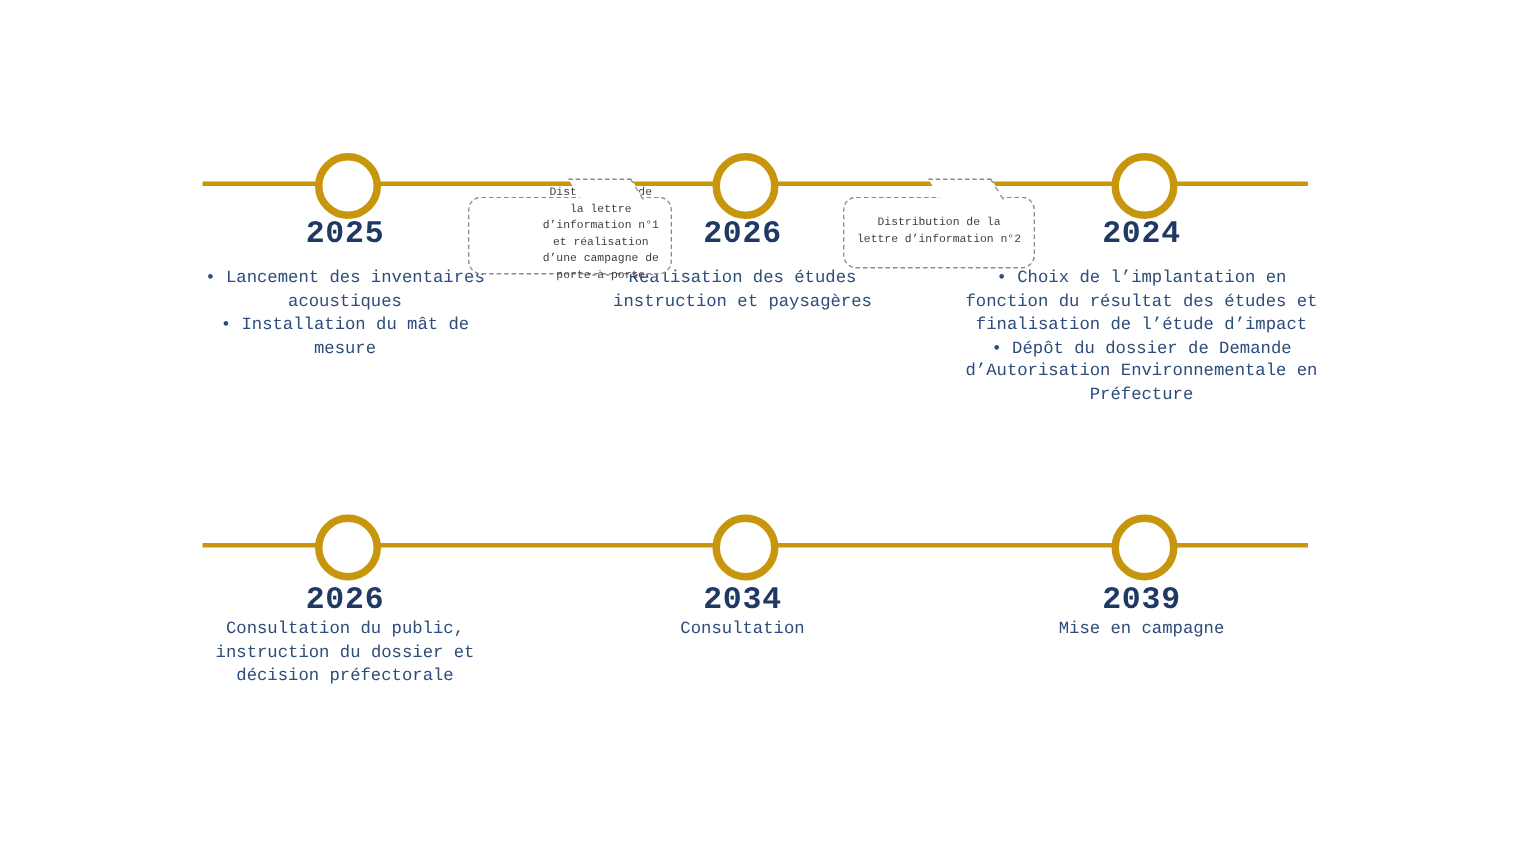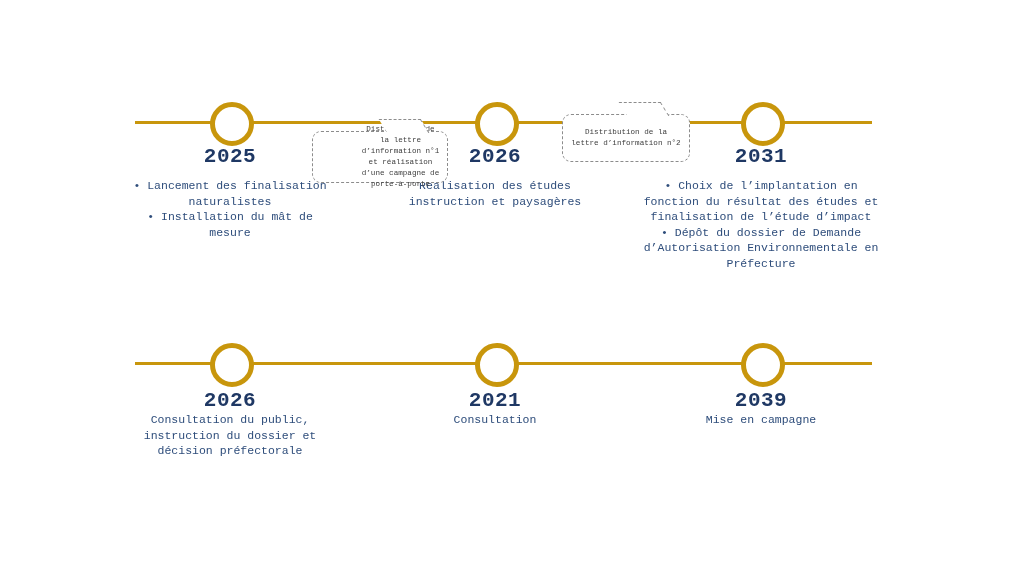--- a/index.html
+++ b/index.html
@@ -115,46 +115,46 @@
     border-top: 1px dashed #8C8C8C;
     border-right: 1px dashed #8C8C8C;
     box-sizing: border-box;
     background: #ffffff;
     transform: skewX(32deg);
   }
 
   #callout-1 { left: 312px; top: 131px; width: 136px; height: 52px; padding-left: 41px; }
   #callout-1 .callout-tail { right: 22px; top: -13px; }
 
-  #callout-2 { left: 562px; top: 114px; width: 128px; height: 48px; }
+  #callout-2 { left: 562px; top: 131px; width: 128px; height: 48px; }
   #callout-2 .callout-tail { right: 24px; top: -13px; }
 </style>
 </head>
 <body>
 
 <div id="timeline-canvas">
 
   <div class="axis-line" id="axis-row-1"></div>
 
   <div class="milestone row-1" style="left:230px;">
     <div class="node-ring"></div>
     <div class="year-label">2025</div>
-    <div class="milestone-desc desc-narrow">• Lancement des finalisation naturalistes
+    <div class="milestone-desc desc-narrow">• Lancement des inventaires acoustiques
 • Installation du mât de mesure</div>
   </div>
 
   <div class="milestone row-1" style="left:495px;">
     <div class="node-ring"></div>
     <div class="year-label">2026</div>
     <div class="milestone-desc desc-narrow">Réalisation des études instruction et paysagères</div>
   </div>
 
   <div class="milestone row-1" style="left:761px;">
     <div class="node-ring"></div>
-    <div class="year-label">2031</div>
+    <div class="year-label">2024</div>
     <div class="milestone-desc desc-wide">• Choix de l’implantation en fonction du résultat des études et finalisation de l’étude d’impact
 • Dépôt du dossier de Demande d’Autorisation Environnementale en Préfecture</div>
   </div>
 
   <div class="callout" id="callout-1">
     <div class="callout-tail"></div>
     <div class="callout-text">Distribution de la lettre d’information n°1 et réalisation d’une campagne de porte-à-porte</div>
   </div>
 
   <div class="callout" id="callout-2">
@@ -165,21 +165,21 @@
   <div class="axis-line" id="axis-row-2"></div>
 
   <div class="milestone row-2" style="left:230px;">
     <div class="node-ring"></div>
     <div class="year-label">2026</div>
     <div class="milestone-desc desc-narrow">Consultation du public, instruction du dossier et décision préfectorale</div>
   </div>
 
   <div class="milestone row-2" style="left:495px;">
     <div class="node-ring"></div>
-    <div class="year-label">2021</div>
+    <div class="year-label">2034</div>
     <div class="milestone-desc desc-narrow">Consultation</div>
   </div>
 
   <div class="milestone row-2" style="left:761px;">
     <div class="node-ring"></div>
     <div class="year-label">2039</div>
     <div class="milestone-desc desc-narrow">Mise en campagne</div>
   </div>
 
 </div>

